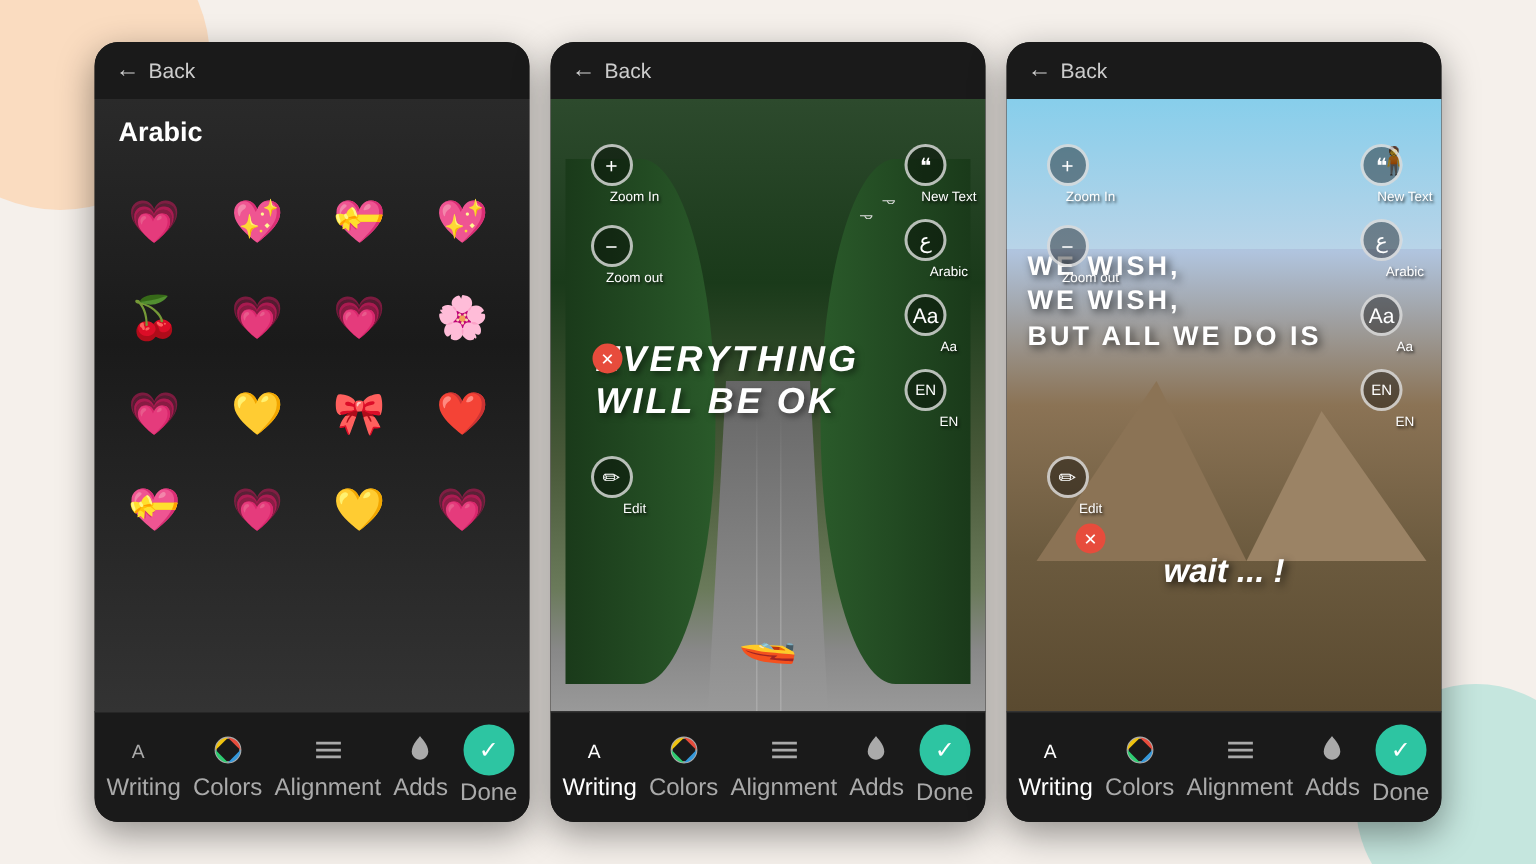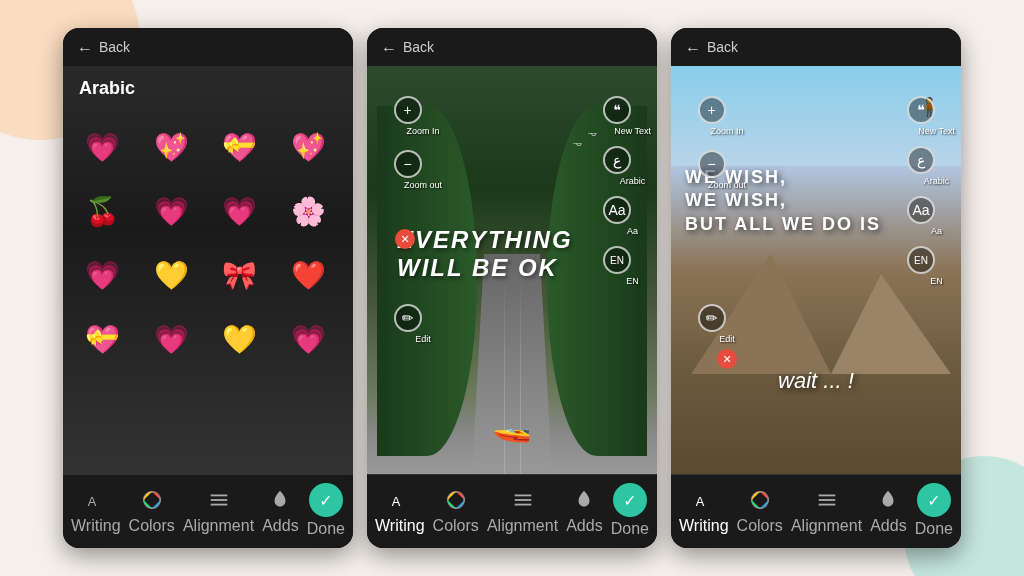--- a/index.html
+++ b/index.html
@@ -488,21 +488,21 @@
 
         <div class="mountain-shape"></div>
         <div class="mountain-shape2"></div>
 
         <div style="position:absolute;top:0;left:0;right:0;height:100px;background:linear-gradient(180deg,#87CEEB,#b8d4e8);"></div>
 
         <div class="figure-on-rock">🧍</div>
 
         <div class="text-overlay-2" style="top:100px;left:14px;">WE WISH,<br>WE WISH,<br>BUT ALL WE DO IS</div>
 
-        <div style="position:absolute;bottom:80px;left:50%;transform:translateX(-50%);color:#fff;font-size:22px;font-style:italic;font-weight:normal;white-space:nowrap;text-shadow:2px 2px 6px rgba(0,0,0,0.8);">wait ... !</div>
+        <div style="position:absolute;bottom:80px;left:50%;transform:translateX(-50%);color:#fff;font-size:22px;font-style:italic;font-weight:bold;white-space:nowrap;text-shadow:2px 2px 6px rgba(0,0,0,0.8);">wait ... !</div>
 
         <div class="ctrl-btn red" style="position:absolute;bottom:105px;left:46px;width:20px;height:20px;font-size:11px;">✕</div>
 
         <div class="side-controls-left">
           <div class="ctrl-group">
             <div class="ctrl-btn">+</div>
             <span class="ctrl-label">Zoom In</span>
           </div>
           <div class="ctrl-group">
             <div class="ctrl-btn">−</div>

